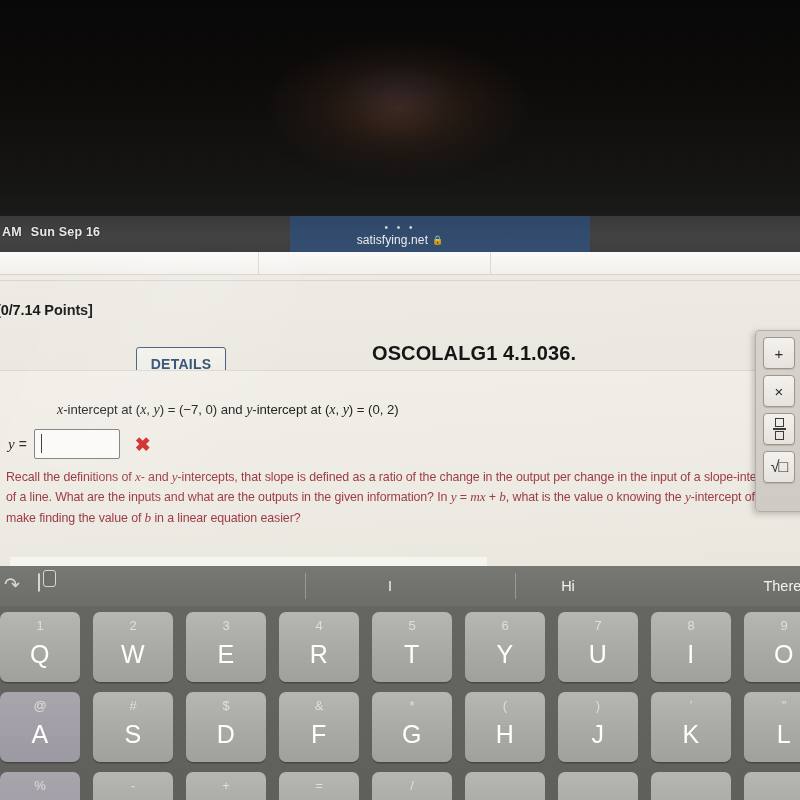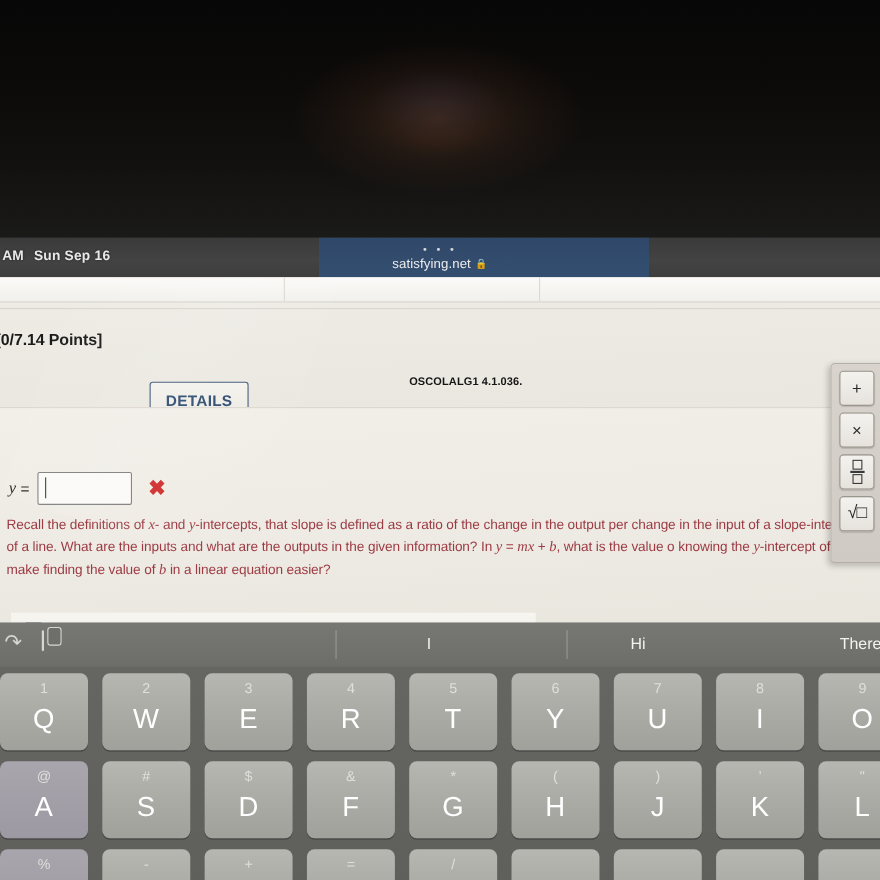--- a/index.html
+++ b/index.html
@@ -83,21 +83,21 @@
   .wa-btn{
     position:absolute;display:flex;align-items:center;justify-content:center;
     border:1.6px solid #3f5a7a;border-radius:3px;
     background:linear-gradient(180deg,#f4f2ec 0%,#eceae3 100%);
     color:#2b4a70;font-size:14px;font-weight:bold;letter-spacing:.25px;
     box-shadow:0 1px 1px rgba(0,0,0,.09);white-space:nowrap;
   }
   #btn-details{left:108px;top:55px;width:88px;height:31px;margin-left:28px;}
   #btn-previous{left:204px;top:41px;width:152px;height:32px;}
   .probno{
-    position:absolute;left:372px;top:50px;font-size:10px;font-weight:bold;color:#151515;
+    position:absolute;left:372px;top:50px;font-size:20px;font-weight:bold;color:#151515;
     letter-spacing:.1px;white-space:nowrap;
   }
   #btn-mynotes{left:-28px;top:84px;width:96px;height:31px;}
   #btn-ask{left:78px;top:83px;width:156px;height:32px;}
   #btn-practice{left:240px;top:82px;width:158px;height:32px;}
 
   
   .qbody{
     position:absolute;left:0;top:118px;width:800px;height:200px;
     background:linear-gradient(177deg,#f2efe9 0%,#eeebe4 55%,#e9e6de 100%);
@@ -196,21 +196,21 @@
   .paste-shape:after{
     content:"";position:absolute;left:4px;top:-4px;width:11px;height:15px;
     border:1.6px solid #d6d7d3;border-radius:3px;background:rgba(110,111,107,1);
   }
   .pb-item{
     position:absolute;top:10px;height:20px;display:flex;align-items:center;justify-content:center;
     color:#f2f2ef;font-size:14.5px;
   }
   .pb-div{position:absolute;top:7px;width:1px;height:26px;background:rgba(255,255,255,.28);}
   #pb-i{left:330px;width:120px;}
-  #pb-hi{left:520px;width:120px;}
+  #pb-hi{left:508px;width:120px;}
   #pb-theresa{left:700px;width:180px;}
   #pb-d1{left:305px;}
   #pb-d2{left:515px;}
 
   .krow{position:absolute;left:0;width:800px;display:flex;}
   #krow1{top:46px;height:74px;}
   #krow2{top:126px;height:74px;}
   #krow3{top:206px;height:74px;}
   .key{
     position:relative;border-radius:7px;
@@ -261,20 +261,21 @@
   <div class="hdr-row">
     <div class="points">[0/7.14 Points]</div>
     <div class="wa-btn" id="btn-details">DETAILS</div>
     <div class="probno">OSCOLALG1 4.1.036.</div>
     <div class="wa-btn" id="btn-mynotes">MY NOTES</div>
     <div class="wa-btn" id="btn-ask">ASK YOUR TEACHER</div>
     <div class="wa-btn" id="btn-practice">PRACTICE ANOTHER</div>
   </div>
 
   <div class="qbody">
+    <div class="q-line2"><i>x</i>-intercept at (<i>x</i>, <i>y</i>) = (−7, 0) and <i>y</i>-intercept at (<i>x</i>, <i>y</i>) = (0, 2)</div>
 
     <div class="ansrow">
       <span class="ans-y">y</span>
       <span class="ans-eq">=</span>
       <span class="ans-box">
         <span class="ans-caret"></span>
       </span>
       <span class="ans-x">✖</span>
     </div>
 

